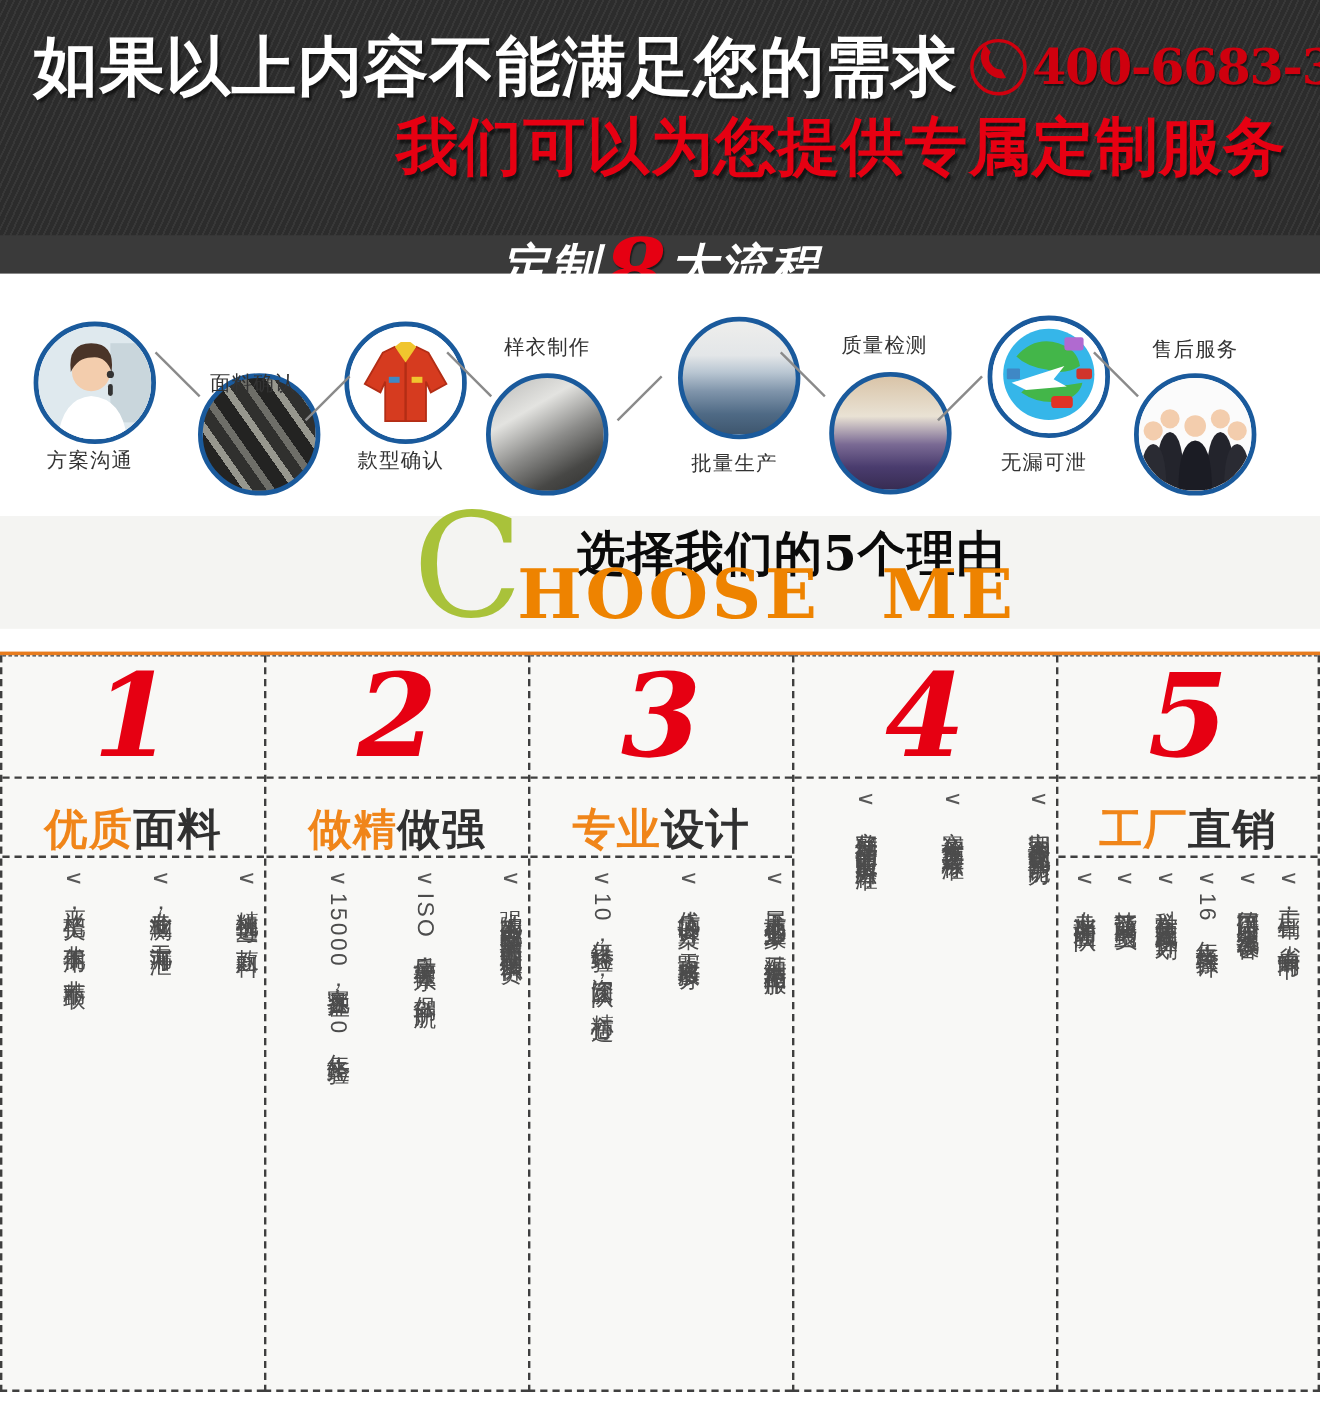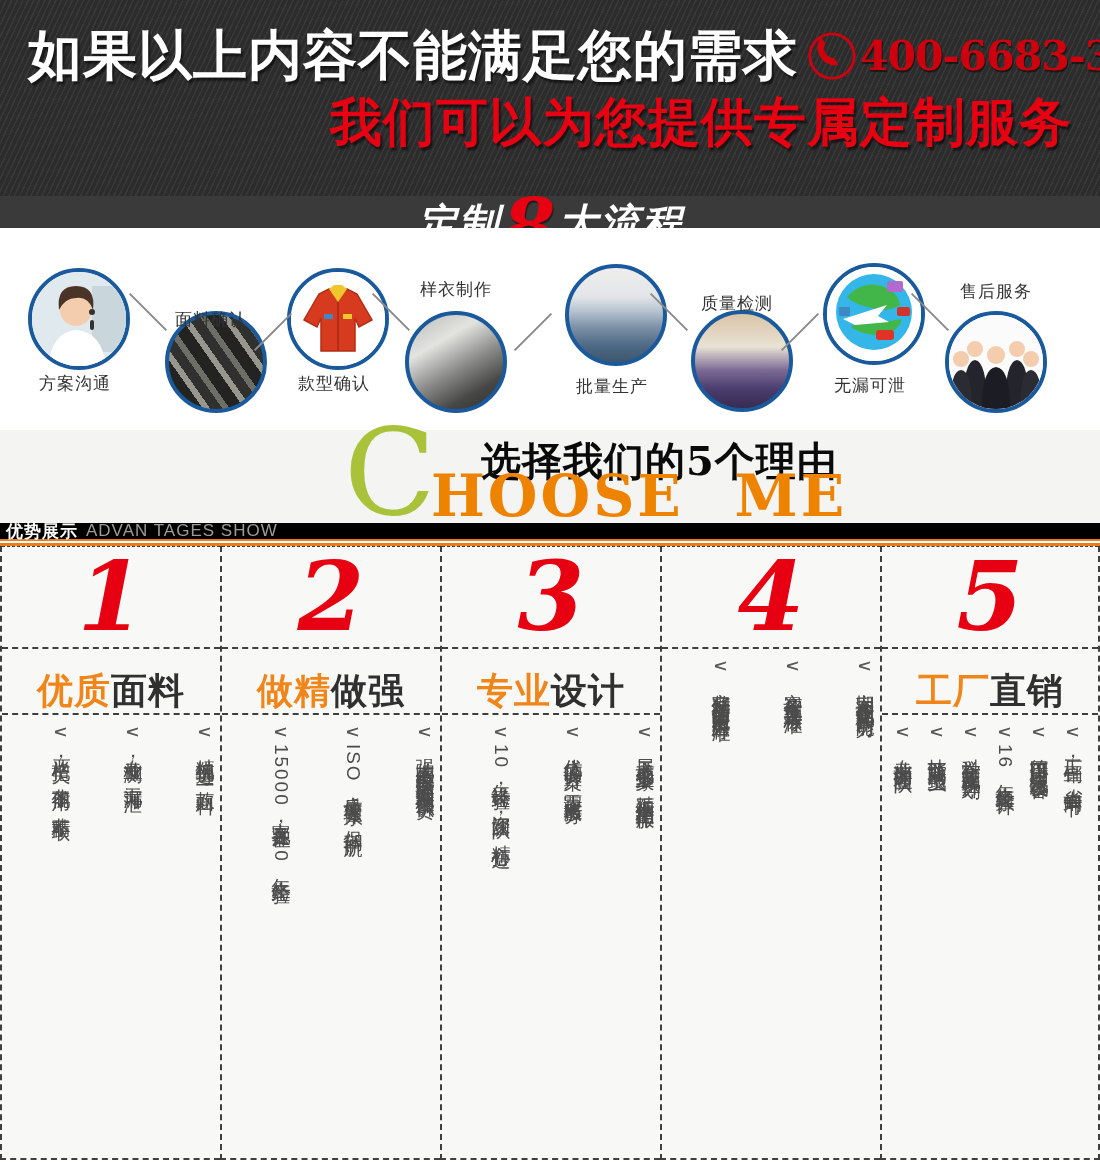--- a/index.html
+++ b/index.html
@@ -163,21 +163,21 @@
     </div>
     <div class="plabel" style="left:264px;top:144px;">款型确认</div>
 
     <div class="pcircle icon-sewing" style="left:405px;top:83px;"></div>
     <div class="plabel" style="left:386px;top:50px;">样衣制作</div>
 
     <div class="pcircle icon-factory" style="left:565px;top:36px;"></div>
     <div class="plabel" style="left:542px;top:147px;">批量生产</div>
 
     <div class="pcircle icon-inspect" style="left:691px;top:82px;"></div>
-    <div class="plabel" style="left:667px;top:64px;">质量检测</div>
+    <div class="plabel" style="left:667px;top:48px;">质量检测</div>
 
     <div class="pcircle" style="left:823px;top:35px;">
       <svg viewBox="0 0 94 94">
         <rect width="94" height="94" fill="#ffffff"></rect>
         <circle cx="47" cy="45" r="38" fill="#35b6e9"></circle>
         <path d="M20 30 Q35 13 55 19 Q71 24 73 38 Q60 46 45 41 Q28 38 20 30 Z" fill="#43b649"></path>
         <path d="M24 60 Q40 71 60 67 Q73 62 75 52 Q55 56 40 53 Q29 55 24 60 Z" fill="#43b649"></path>
         <path d="M16 52 L60 38 L51 49 L62 55 L28 58 Z" fill="#ffffff"></path>
         <rect x="60" y="14" width="16" height="11" rx="2" fill="#b06ad0"></rect>
         <rect x="70" y="40" width="13" height="9" rx="2" fill="#d0342c"></rect>
@@ -213,24 +213,20 @@
     <div class="connector slash-bwd" style="left:668px;top:58px;"></div>
     <div class="connector slash-fwd" style="left:799px;top:78px;"></div>
     <div class="connector slash-bwd" style="left:929px;top:58px;"></div>
   </div>
 
   <div class="choose"></div>
   <div class="choose-c">C</div>
   <div class="choose-cn">选择我们的5个理由</div>
   <div class="choose-en">HOOSE ME</div>
 
-  <div class="adv-bar">
-    <span class="adv-cn">优势展示</span>
-    <span class="adv-en">ADVAN TAGES SHOW</span>
-  </div>
 
   <div class="grid">
 
     <div class="g-col" style="left:0;">
       <div class="num-row">
           <span class="num">1</span>
         </div>
       <div class="title-row"><span class="t-orange">优质</span><span class="t-dark">面料</span></div>
       <div class="v-items">
         <div class="v-item"><span class="chk">∨</span><span>精挑细选每　一款面料</span></div>

